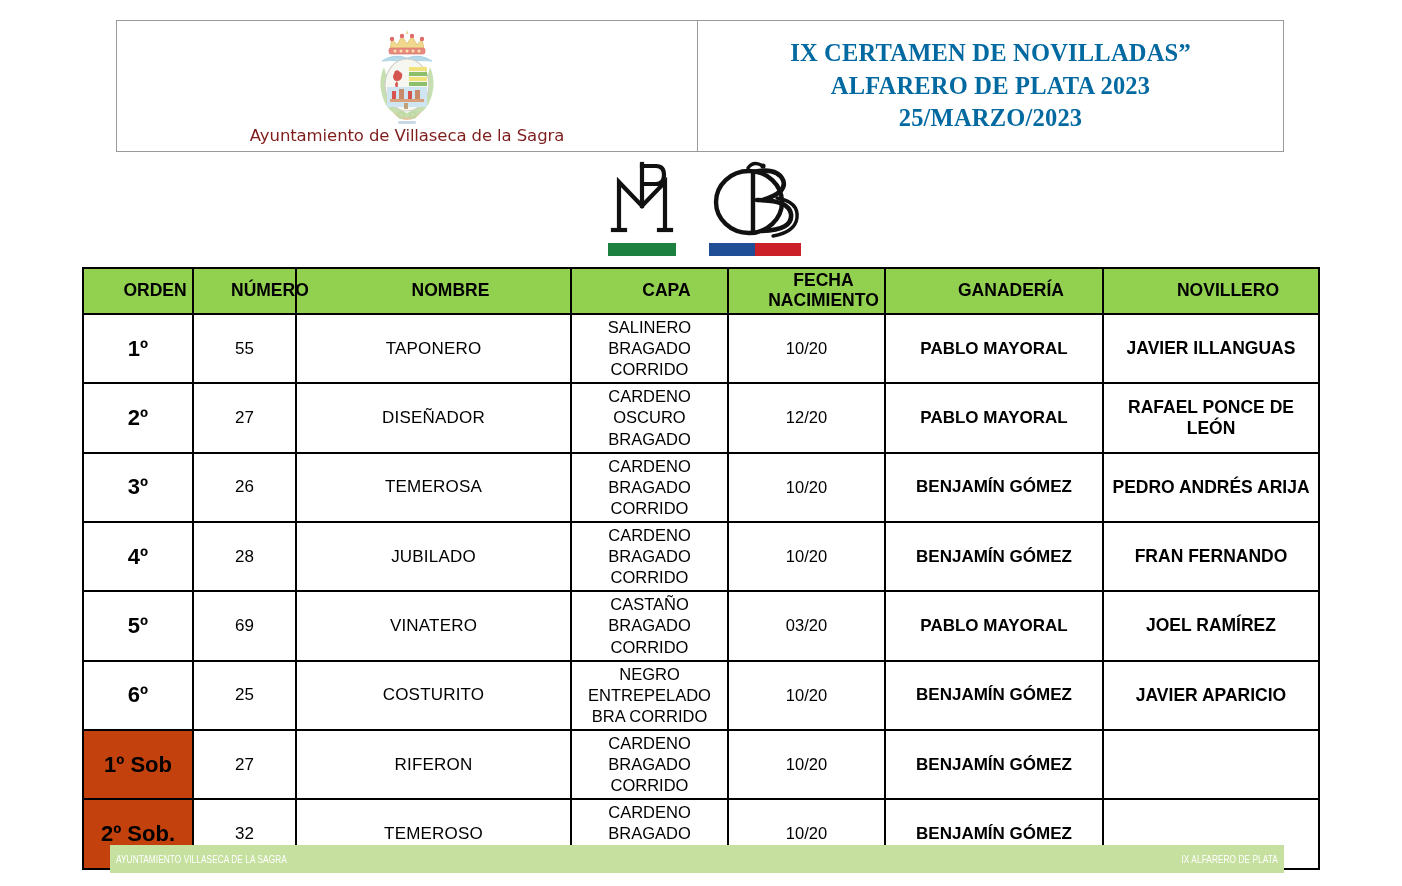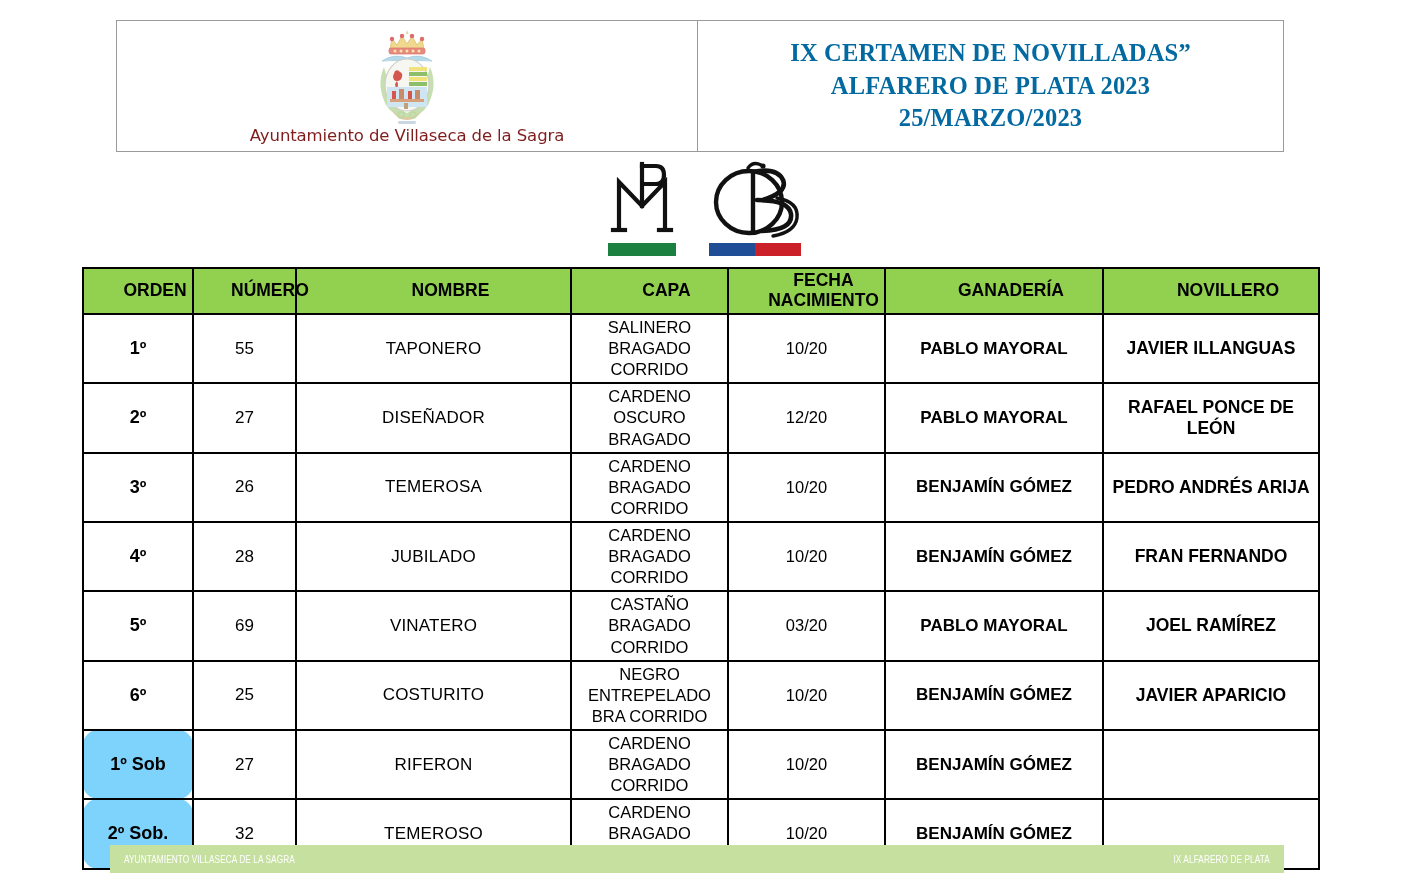--- a/index.html
+++ b/index.html
@@ -111,24 +111,24 @@
 
   .col-orden   { width: 110px; }
   .col-numero  { width: 103px; }
   .col-nombre  { width: 275px; }
   .col-capa    { width: 157px; }
   .col-fecha   { width: 157px; }
   .col-ganad   { width: 218px; }
   .col-novill  { width: 216px; }
 
   td.c-orden {
-    font-size: 18px;
+    font-size: 22px;
     font-weight: bold;
   }
-  td.c-orden.sob { background: #7dd3fc; border-radius: 15px; }
+  td.c-orden.sob { background: #c2410c; }
   td.c-numero { font-size: 17px; font-weight: normal; }
   td.c-nombre { font-size: 17px; font-weight: normal; letter-spacing: 0.2px; }
   td.c-capa {
     font-size: 16.5px;
     font-weight: normal;
     line-height: 1.28;
     white-space: pre-line;
   }
   td.c-fecha { font-size: 16.5px; font-weight: normal; }
   td.c-ganad { font-size: 17px; font-weight: bold; }
@@ -142,21 +142,21 @@
   .footer-bar {
     position: absolute;
     left: 110px;
     top: 845px;
     width: 1174px;
     height: 28px;
     background: #c6e0a0;
     display: flex;
     align-items: center;
     justify-content: space-between;
-    padding: 0 14px;
+    padding: 0 6px;
   }
   .footer-text {
     color: #ffffff;
     font-size: 11.5px;
     font-weight: normal;
     letter-spacing: 0.1px;
     transform: scaleX(0.72);
     transform-origin: left center;
     white-space: nowrap;
   }

